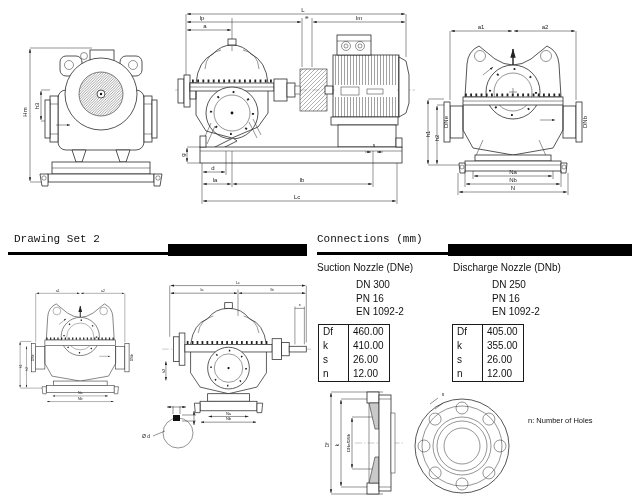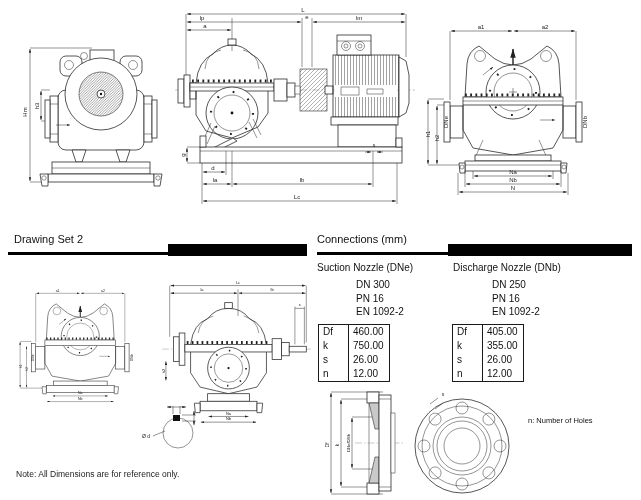--- a/index.html
+++ b/index.html
@@ -1,19 +1,19 @@
 <!DOCTYPE html>
 <html><head>
 <meta charset="utf-8">
 <style>
   html,body{margin:0;padding:0;background:#fff;}
   #page{position:relative;width:641px;height:500px;background:#fff;overflow:hidden;
         font-family:"Liberation Sans",sans-serif;color:#1a1a1a;}
   .abs{position:absolute;}
-  .hdr{font-size:11px;color:#111;}
+  .hdr{font-size:11px;color:#111;font-family:Liberation Mono, monospace;}
   .rule{background:#000;height:3px;}
   .bar{background:#000;height:12px;}
   .sub{font-size:10px;color:#111;}
   .row10{font-size:10px;color:#111;margin-left:39px;}
   .ctable{position:absolute;width:72px;border:1.2px solid #1a1a1a;border-collapse:collapse;
           font-size:10px;color:#111;background:#fff;}
   .ctable td{padding:0 3px 0 4px;height:14px;line-height:14px;}
   .ctable td.lab{width:22px;border-right:1.2px solid #1a1a1a;}
   .note{font-size:8.5px;color:#222;}
   .holes{font-size:7.5px;color:#111;margin-top:44px;}
@@ -286,21 +286,21 @@
   <div class="abs row10" style="left:453px;top:306px">EN 1092-2</div>
 
   <table class="ctable" style="left:318px;top:324px">
     <tbody>
         <tr>
           <td class="lab">Df</td>
           <td>460.00</td>
         </tr>
     <tr>
           <td class="lab">k</td>
-          <td>750.00</td>
+          <td>410.00</td>
         </tr>
     <tr>
           <td class="lab">s</td>
           <td>26.00</td>
         </tr>
     <tr>
           <td class="lab">n</td>
           <td>12.00</td>
         </tr>
   </tbody>
@@ -463,15 +463,14 @@
       <circle class="t" cx="86.9" cy="82.9" r="6"></circle>
     <circle class="t" cx="60" cy="94" r="6"></circle>
       <circle class="t" cx="33.1" cy="82.9" r="6"></circle>
     <circle class="t" cx="22" cy="56" r="6"></circle>
       <circle class="t" cx="33.1" cy="29.1" r="6"></circle>
     <line class="d" x1="28" y1="14" x2="36" y2="8"></line>
       <line class="d" x1="33" y1="19" x2="41" y2="13"></line>
     <text class="lb5" x="41" y="6" text-anchor="middle">s</text>
   </svg>
 
-  <div class="abs note" style="left:16px;top:469px">Note: All Dimensions are for reference only.</div>
 
 </div>
 
 </body></html>

